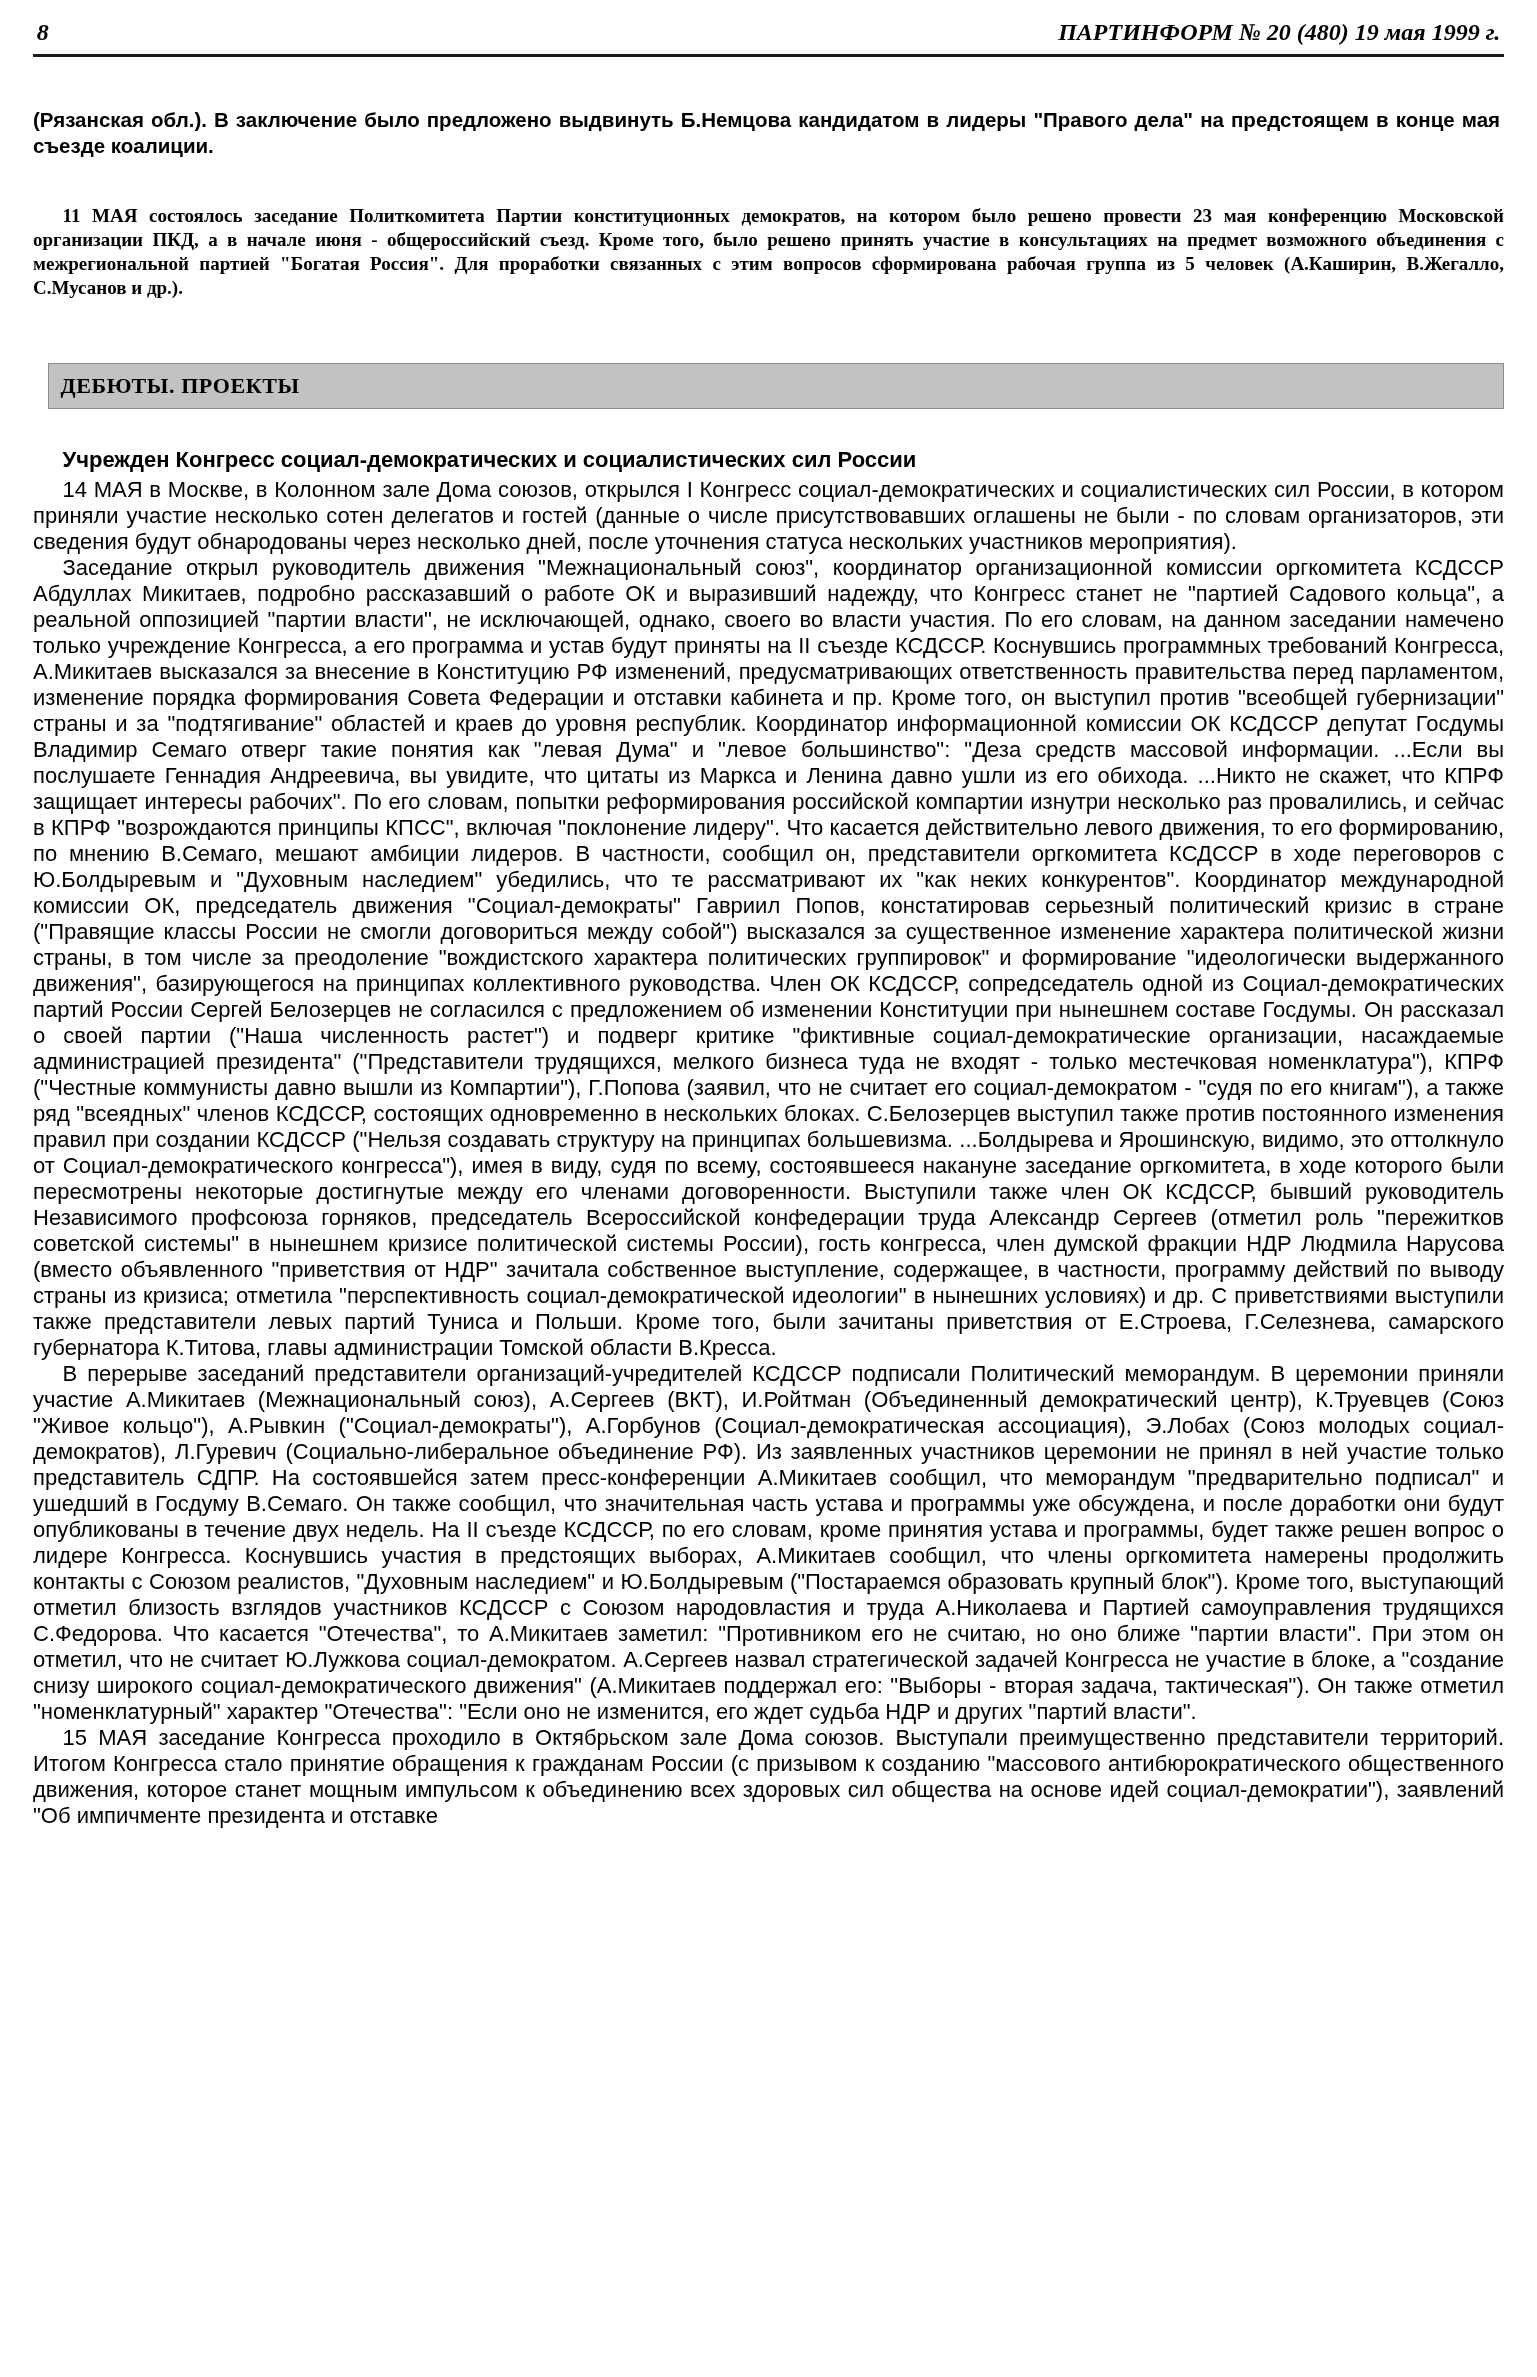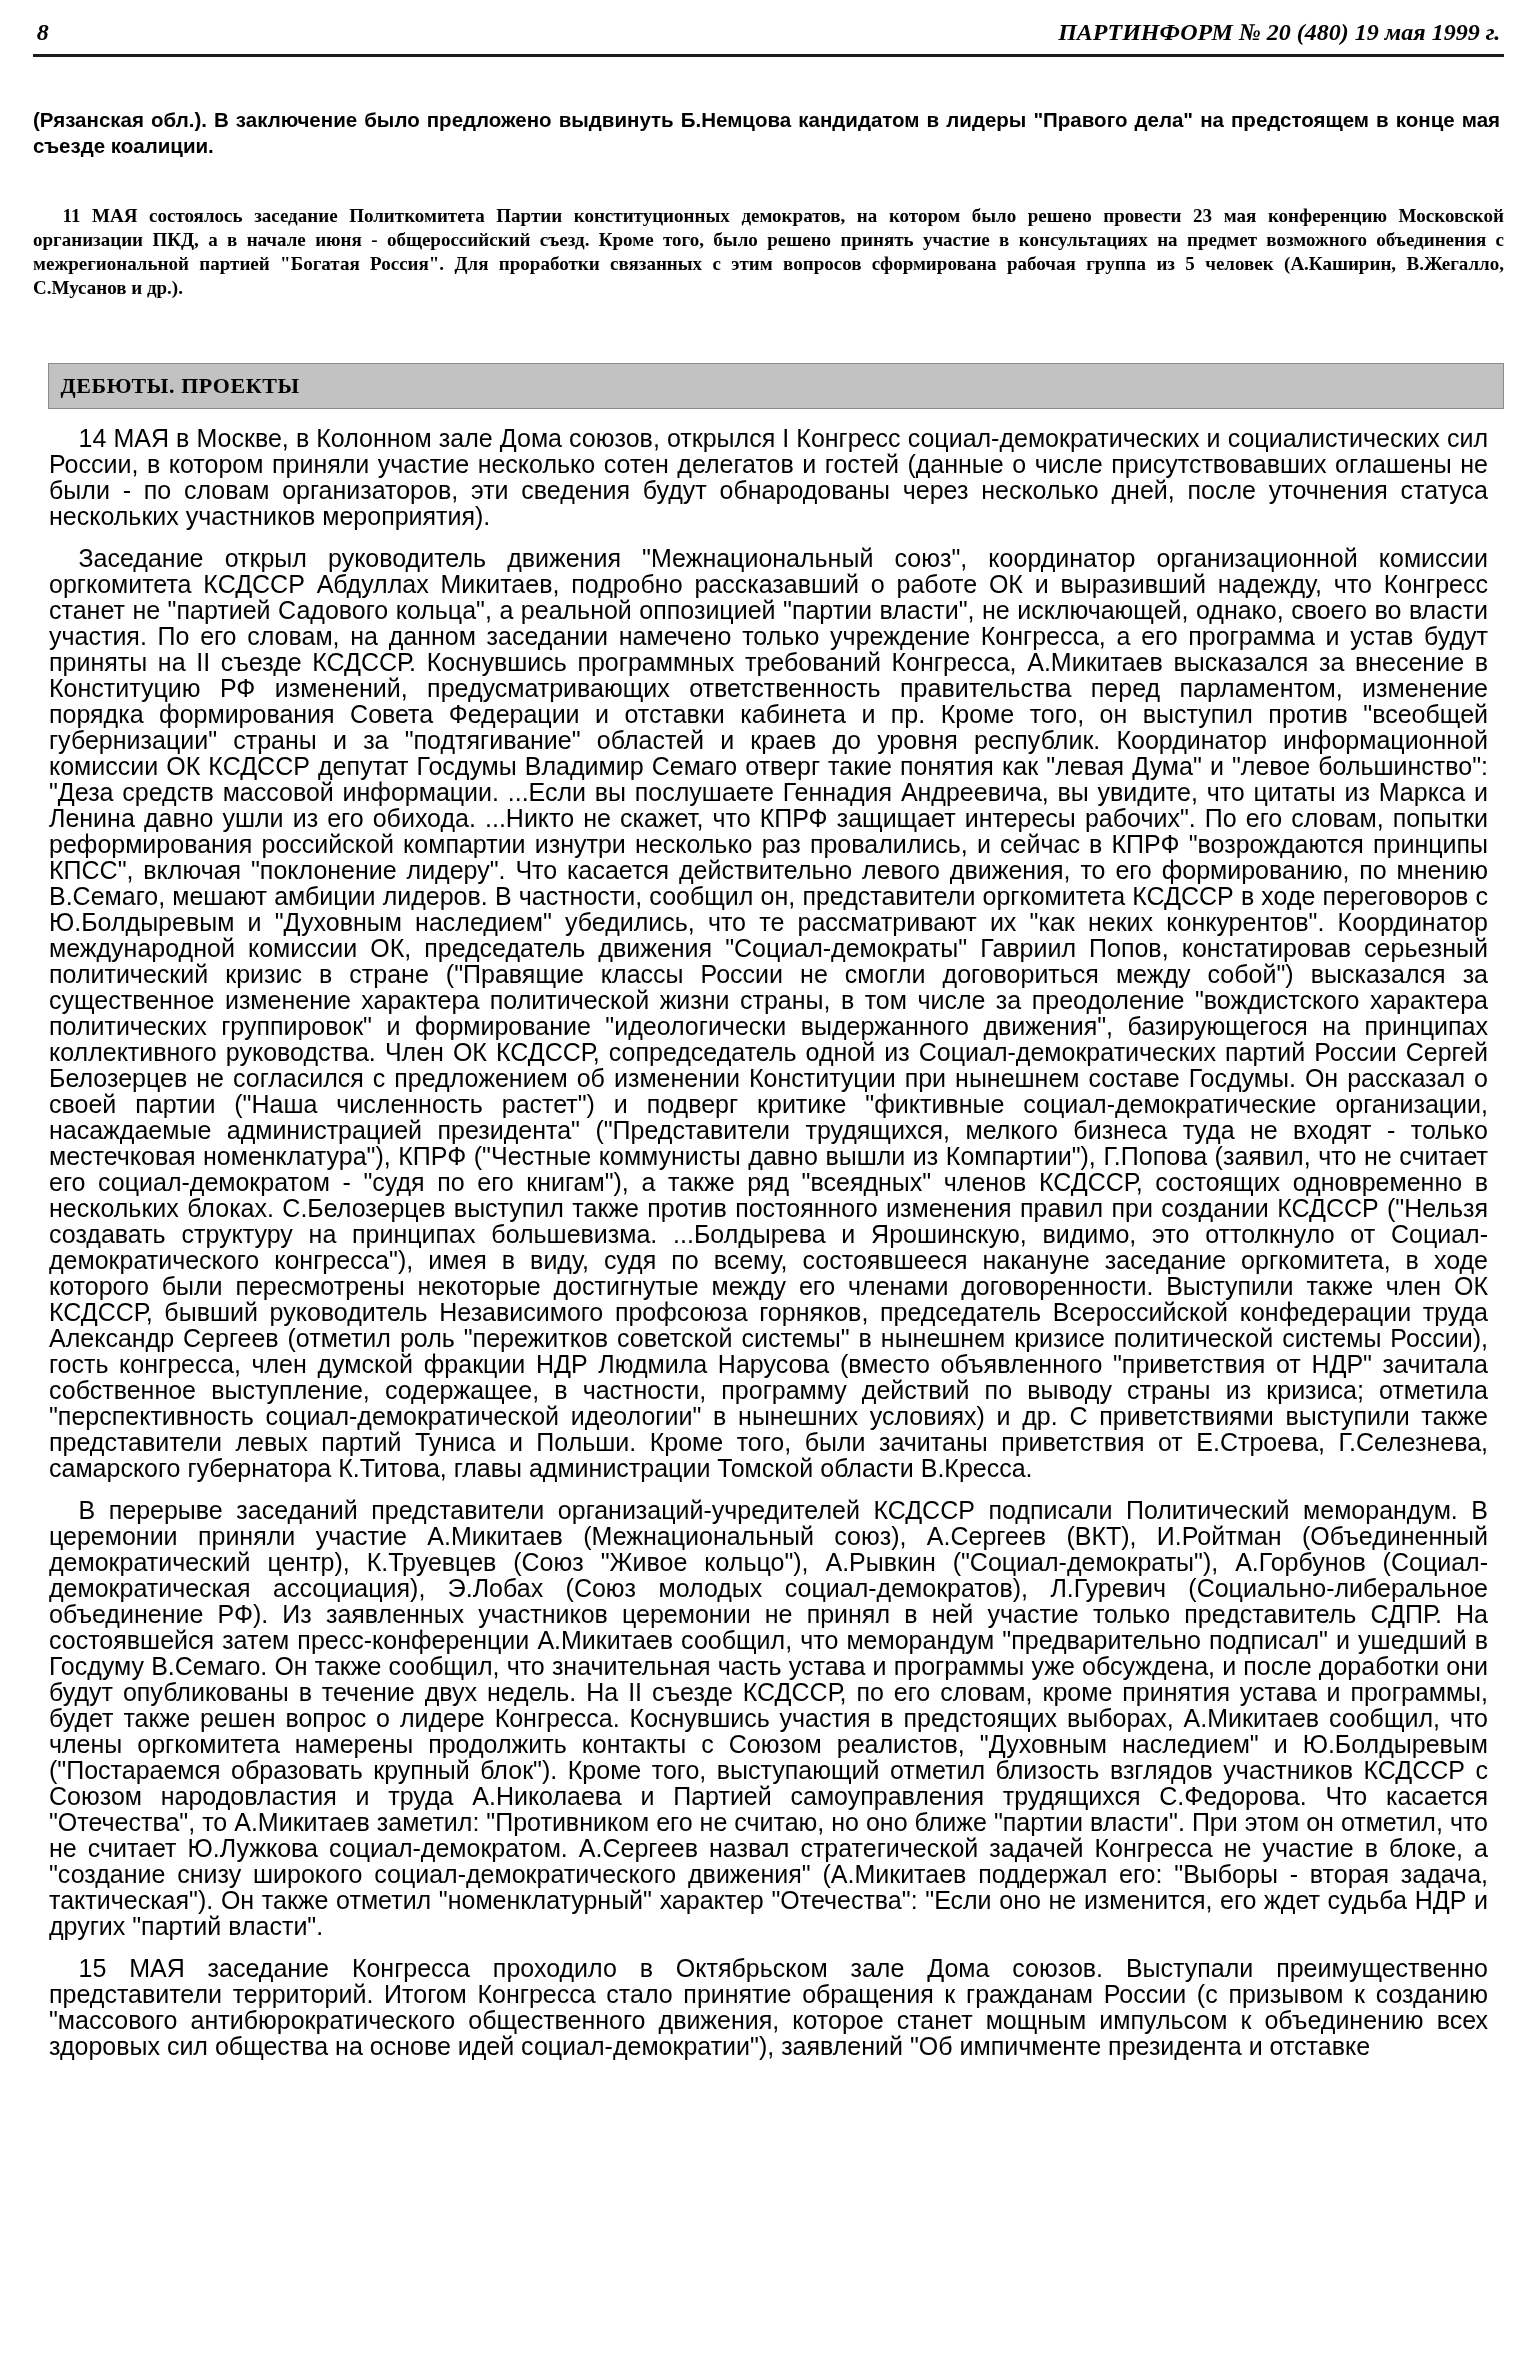--- a/index.html
+++ b/index.html
@@ -59,22 +59,22 @@
     line-height: 26px;
     letter-spacing: 0.6px;
   }
   .article-title {
     margin: 37px 0 3.8px 29.5px;
     font-weight: bold;
     font-size: 22px;
     line-height: 27px;
   }
   .body-para {
-    margin: 16px;
-    font-size: 25px;
+    margin: 0;
+    font-size: 22px;
     line-height: 26px;
     text-align: justify;
     text-indent: 29.5px;
   }
   .body-para.regular { font-weight: normal; }
   .body-para.bold { font-weight: normal; }
 </style>
 </head>
 <body>
 
@@ -86,20 +86,21 @@
   </header>
 
   <p class="lead-continuation">(Рязанская обл.). В заключение было предложено выдвинуть Б.Немцова кандидатом в лидеры "Правого дела" на предстоящем в конце мая съезде коалиции.</p>
 
   <p class="news-item">11 МАЯ состоялось заседание Политкомитета Партии конституционных демократов, на котором было решено провести 23 мая конференцию Московской организации ПКД, а в начале июня - общероссийский съезд. Кроме того, было решено принять участие в консультациях на предмет возможного объединения с межрегиональной партией "Богатая Россия". Для проработки связанных с этим вопросов сформирована рабочая группа из 5 человек (А.Каширин, В.Жегалло, С.Мусанов и др.).</p>
 
   <div class="section-bar">
     <span>ДЕБЮТЫ. ПРОЕКТЫ</span>
   </div>
 
+  <h2 class="article-title">Учрежден Конгресс социал-демократических и социалистических сил России</h2>
 
   <p class="body-para regular">14 МАЯ в Москве, в Колонном зале Дома союзов, открылся I Конгресс социал-демократических и социалистических сил России, в котором приняли участие несколько сотен делегатов и гостей (данные о числе присутствовавших оглашены не были - по словам организаторов, эти сведения будут обнародованы через несколько дней, после уточнения статуса нескольких участников мероприятия).</p>
 
   <p class="body-para bold">Заседание открыл руководитель движения "Межнациональный союз", координатор организационной комиссии оргкомитета КСДССР Абдуллах Микитаев, подробно рассказавший о работе ОК и выразивший надежду, что Конгресс станет не "партией Садового кольца", а реальной оппозицией "партии власти", не исключающей, однако, своего во власти участия. По его словам, на данном заседании намечено только учреждение Конгресса, а его программа и устав будут приняты на II съезде КСДССР. Коснувшись программных требований Конгресса, А.Микитаев высказался за внесение в Конституцию РФ изменений, предусматривающих ответственность правительства перед парламентом, изменение порядка формирования Совета Федерации и отставки кабинета и пр. Кроме того, он выступил против "всеобщей губернизации" страны и за "подтягивание" областей и краев до уровня республик. Координатор информационной комиссии ОК КСДССР депутат Госдумы Владимир Семаго отверг такие понятия как "левая Дума" и "левое большинство": "Деза средств массовой информации. ...Если вы послушаете Геннадия Андреевича, вы увидите, что цитаты из Маркса и Ленина давно ушли из его обихода. ...Никто не скажет, что КПРФ защищает интересы рабочих". По его словам, попытки реформирования российской компартии изнутри несколько раз провалились, и сейчас в КПРФ "возрождаются принципы КПСС", включая "поклонение лидеру". Что касается действительно левого движения, то его формированию, по мнению В.Семаго, мешают амбиции лидеров. В частности, сообщил он, представители оргкомитета КСДССР в ходе переговоров с Ю.Болдыревым и "Духовным наследием" убедились, что те рассматривают их "как неких конкурентов". Координатор международной комиссии ОК, председатель движения "Социал-демократы" Гавриил Попов, констатировав серьезный политический кризис в стране ("Правящие классы России не смогли договориться между собой") высказался за существенное изменение характера политической жизни страны, в том числе за преодоление "вождистского характера политических группировок" и формирование "идеологически выдержанного движения", базирующегося на принципах коллективного руководства. Член ОК КСДССР, сопредседатель одной из Социал-демократических партий России Сергей Белозерцев не согласился с предложением об изменении Конституции при нынешнем составе Госдумы. Он рассказал о своей партии ("Наша численность растет") и подверг критике "фиктивные социал-демократические организации, насаждаемые администрацией президента" ("Представители трудящихся, мелкого бизнеса туда не входят - только местечковая номенклатура"), КПРФ ("Честные коммунисты давно вышли из Компартии"), Г.Попова (заявил, что не считает его социал-демократом - "судя по его книгам"), а также ряд "всеядных" членов КСДССР, состоящих одновременно в нескольких блоках. С.Белозерцев выступил также против постоянного изменения правил при создании КСДССР ("Нельзя создавать структуру на принципах большевизма. ...Болдырева и Ярошинскую, видимо, это оттолкнуло от Социал-демократического конгресса"), имея в виду, судя по всему, состоявшееся накануне заседание оргкомитета, в ходе которого были пересмотрены некоторые достигнутые между его членами договоренности. Выступили также член ОК КСДССР, бывший руководитель Независимого профсоюза горняков, председатель Всероссийской конфедерации труда Александр Сергеев (отметил роль "пережитков советской системы" в нынешнем кризисе политической системы России), гость конгресса, член думской фракции НДР Людмила Нарусова (вместо объявленного "приветствия от НДР" зачитала собственное выступление, содержащее, в частности, программу действий по выводу страны из кризиса; отметила "перспективность социал-демократической идеологии" в нынешних условиях) и др. С приветствиями выступили также представители левых партий Туниса и Польши. Кроме того, были зачитаны приветствия от Е.Строева, Г.Селезнева, самарского губернатора К.Титова, главы администрации Томской области В.Кресса.</p>
 
   <p class="body-para bold">В перерыве заседаний представители организаций-учредителей КСДССР подписали Политический меморандум. В церемонии приняли участие А.Микитаев (Межнациональный союз), А.Сергеев (ВКТ), И.Ройтман (Объединенный демократический центр), К.Труевцев (Союз "Живое кольцо"), А.Рывкин ("Социал-демократы"), А.Горбунов (Социал-демократическая ассоциация), Э.Лобах (Союз молодых социал-демократов), Л.Гуревич (Социально-либеральное объединение РФ). Из заявленных участников церемонии не принял в ней участие только представитель СДПР. На состоявшейся затем пресс-конференции А.Микитаев сообщил, что меморандум "предварительно подписал" и ушедший в Госдуму В.Семаго. Он также сообщил, что значительная часть устава и программы уже обсуждена, и после доработки они будут опубликованы в течение двух недель. На II съезде КСДССР, по его словам, кроме принятия устава и программы, будет также решен вопрос о лидере Конгресса. Коснувшись участия в предстоящих выборах, А.Микитаев сообщил, что члены оргкомитета намерены продолжить контакты с Союзом реалистов, "Духовным наследием" и Ю.Болдыревым ("Постараемся образовать крупный блок"). Кроме того, выступающий отметил близость взглядов участников КСДССР с Союзом народовластия и труда А.Николаева и Партией самоуправления трудящихся С.Федорова. Что касается "Отечества", то А.Микитаев заметил: "Противником его не считаю, но оно ближе "партии власти". При этом он отметил, что не считает Ю.Лужкова социал-демократом. А.Сергеев назвал стратегической задачей Конгресса не участие в блоке, а "создание снизу широкого социал-демократического движения" (А.Микитаев поддержал его: "Выборы - вторая задача, тактическая"). Он также отметил "номенклатурный" характер "Отечества": "Если оно не изменится, его ждет судьба НДР и других "партий власти".</p>
 
   <p class="body-para bold">15 МАЯ заседание Конгресса проходило в Октябрьском зале Дома союзов. Выступали преимущественно представители территорий. Итогом Конгресса стало принятие обращения к гражданам России (с призывом к созданию "массового антибюрократического общественного движения, которое станет мощным импульсом к объединению всех здоровых сил общества на основе идей социал-демократии"), заявлений "Об импичменте президента и отставке</p>
 
 </div>

